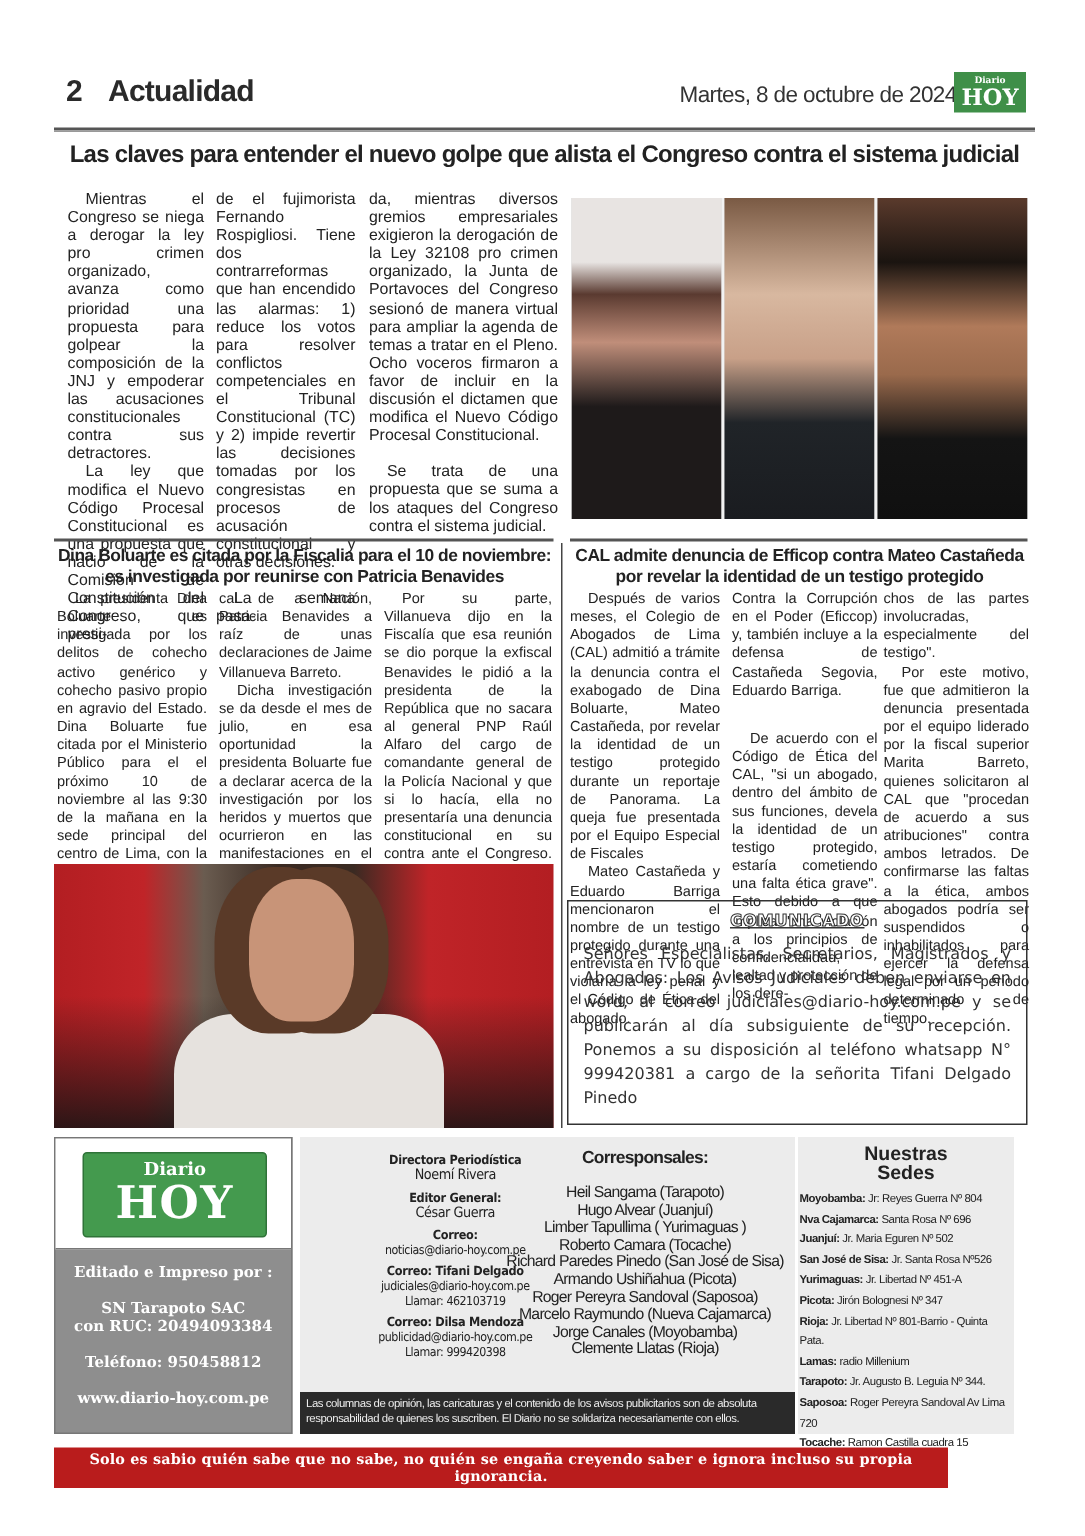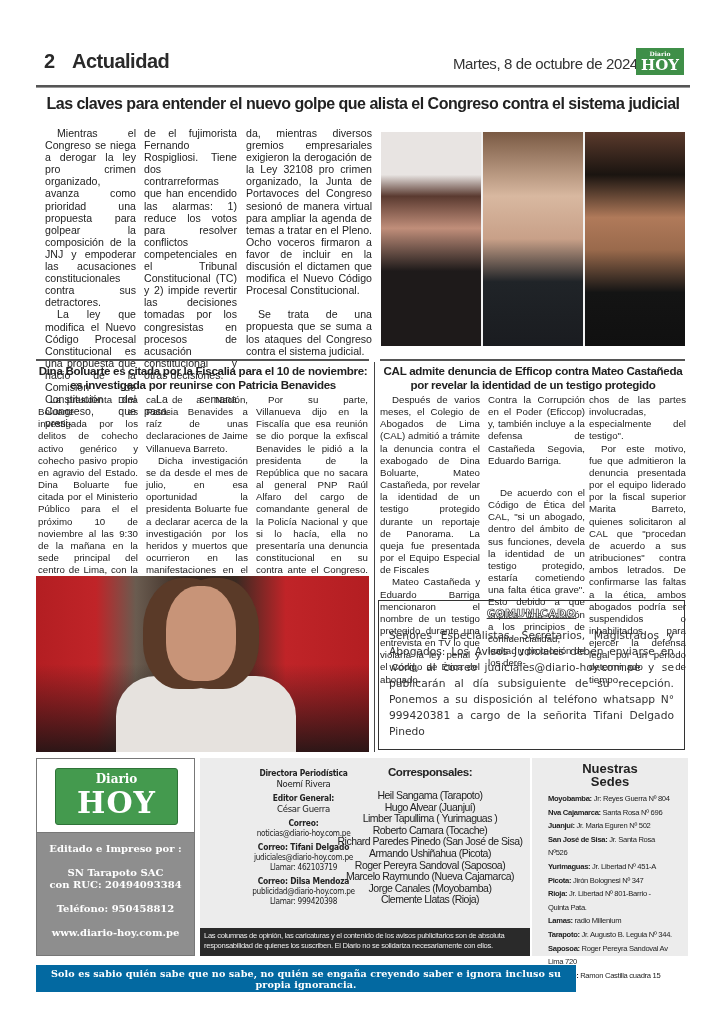--- a/index.html
+++ b/index.html
@@ -70,26 +70,26 @@
   .box-staff { left: 200px; top: 758px; width: 330px; height: 170px; background: #ececec; }
   .staff { left: 200px; top: 764px; width: 135px; text-align: center; font-family: "DejaVu Sans Condensed", "DejaVu Sans", sans-serif; color: #222; margin-left: 36px; }
   .staff .role { font-weight: bold; font-size: 8.4px; line-height: 10px; margin-top: 4px; letter-spacing: -0.2px; }
   .staff .val { font-size: 8.2px; line-height: 10px; letter-spacing: -0.3px; }
   .staff .big { font-size: 9.5px; line-height: 11px; }
   .corr { left: 330px; top: 765px; width: 200px; text-align: center; font-family: "Liberation Sans Narrow", "Liberation Sans", sans-serif; color: #222; }
   .corr .ttl { font-size: 11.6px; font-weight: bold; margin-bottom: 12px; letter-spacing: -0.5px; }
   .corr .it { font-size: 10.5px; line-height: 11.6px; letter-spacing: -0.5px; }
   .disclaimer { left: 200px; top: 928px; width: 330px; height: 28px; background: #2a2a2a; color: #eee; font-size: 7.6px; line-height: 10px; padding: 3px 4px; letter-spacing: -0.3px; }
 
-  .box-sedes { left: 532px; top: 758px; width: 156px; height: 198px; background: #ececec; padding: 4px 16px; }
+  .box-sedes { left: 532px; top: 758px; width: 144px; height: 198px; background: #ececec; padding: 4px 1px; }
   .box-sedes .ttl { text-align: center; font-weight: bold; font-size: 13px; line-height: 13px; color: #222; }
   .box-sedes .it { font-size: 7.6px; line-height: 13.6px; color: #222; letter-spacing: -0.3px; }
   .box-sedes .it b { font-weight: bold; }
 
-  .quote { left: 36px; top: 965px; width: 540px; height: 27px; background: #0369a1; color: #fff; text-align: center; font-family: "DejaVu Serif", serif; font-weight: bold; font-size: 9.6px; line-height: 11px; padding-top: 3px; letter-spacing: 0.1px; }
+  .quote { left: 36px; top: 965px; width: 596px; height: 27px; background: #b91c1c; color: #fff; text-align: center; font-family: "DejaVu Serif", serif; font-weight: bold; font-size: 9.6px; line-height: 11px; padding-top: 3px; letter-spacing: 0.1px; }
 </style>
 </head>
 <body>
 
 <div class="abs page-num">2</div>
 <div class="abs section">Actualidad</div>
 <div class="abs date">Martes, 8 de octubre de 2024</div>
 <div class="abs logo-small">
   <span class="d">Diario</span>
   <span class="h">HOY</span>

